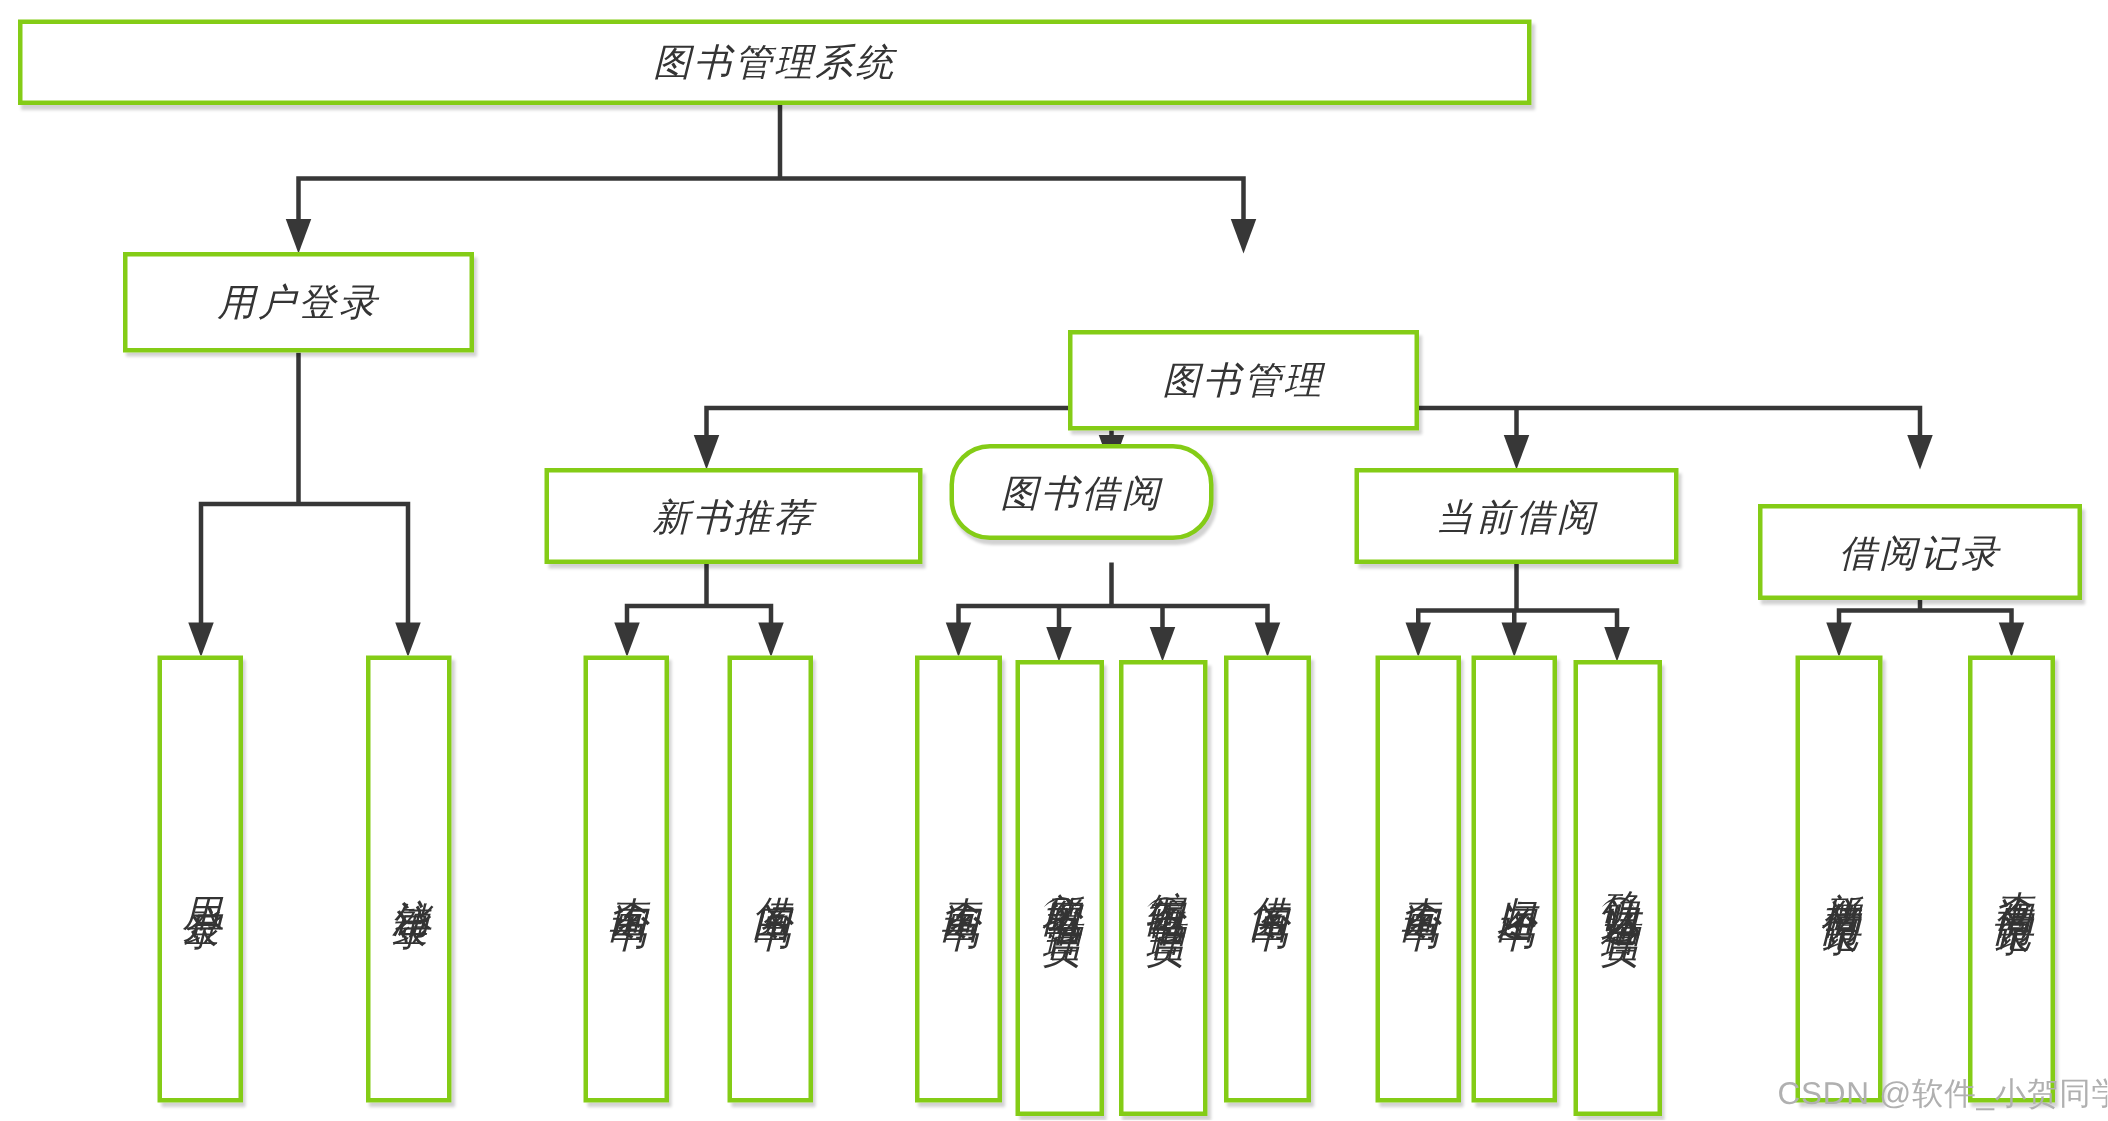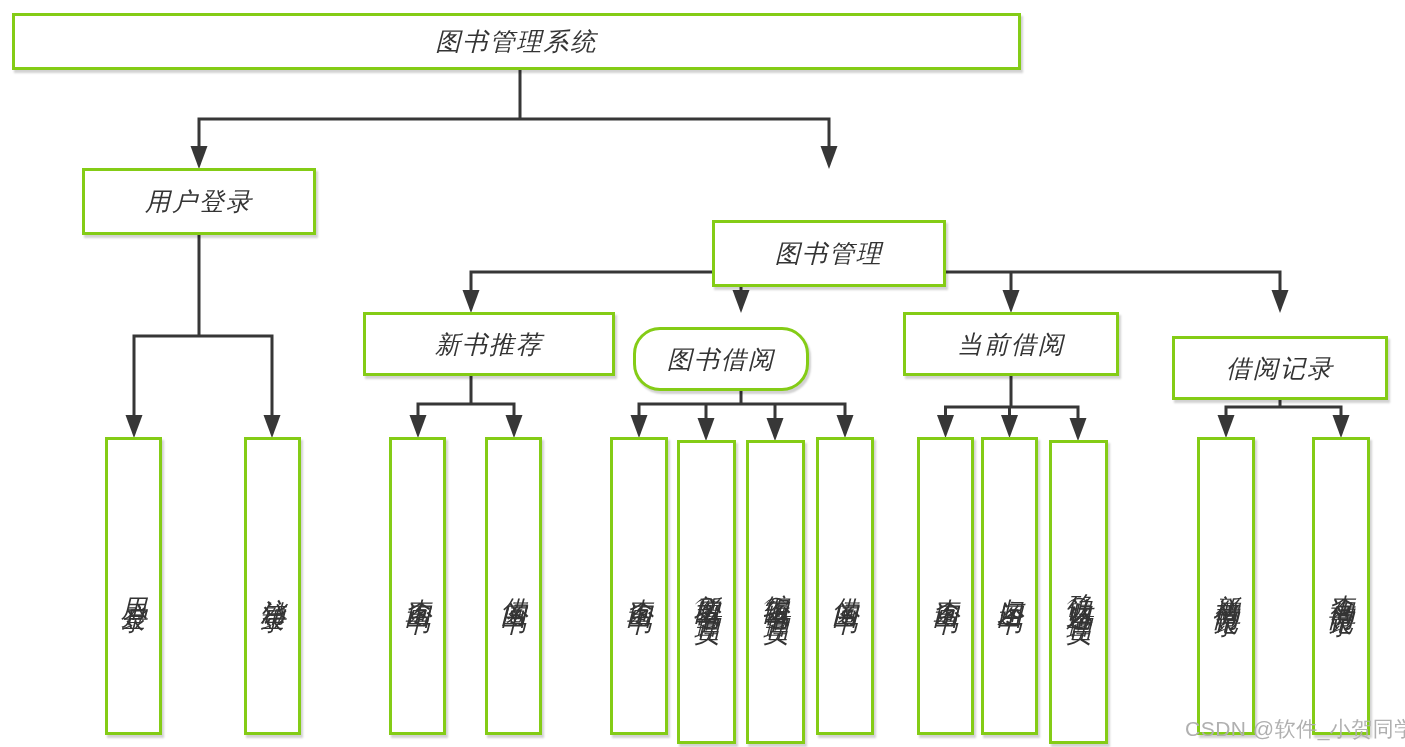--- a/index.html
+++ b/index.html
@@ -79,21 +79,21 @@
       <polygon points="1332.5,415 1349.5,415 1341,438"></polygon>
     </g>
   </svg>
 
   <div class="node hbox" style="left:12px; top:13px; width:1009px; height:57px;">图书管理系统</div>
 
   <div class="node hbox" style="left:82px; top:168px; width:234px; height:67px;">用户登录</div>
   <div class="node hbox" style="left:712px; top:184px; width:234px; height:67px;margin-top:36px;">图书管理</div>
 
   <div class="node hbox" style="left:363px; top:312px; width:252px; height:64px;">新书推荐</div>
-  <div class="node hbox" style="left:633px; top:327px; width:176px; height:64px;border-radius:27px;">图书借阅</div>
+  <div class="node hbox" style="left:633px; top:296px; width:176px; height:64px;border-radius:27px;">图书借阅</div>
   <div class="node hbox" style="left:903px; top:312px; width:216px; height:64px;text-align:right;">当前借阅</div>
   <div class="node hbox" style="left:1172px; top:312px; width:216px; height:64px;margin-top:24px;">借阅记录</div>
 
   <div class="node vbox" style="left:105px; top:437px; width:57px; height:298px;">用户登录</div>
   <div class="node vbox" style="left:244px; top:437px; width:57px; height:298px;">注销登录</div>
 
   <div class="node vbox" style="left:389px; top:437px; width:57px; height:298px;">查询图书</div>
   <div class="node vbox" style="left:485px; top:437px; width:57px; height:298px;">借阅图书</div>
 
   <div class="node vbox" style="left:610px; top:437px; width:58px; height:298px;">查询图书</div>

